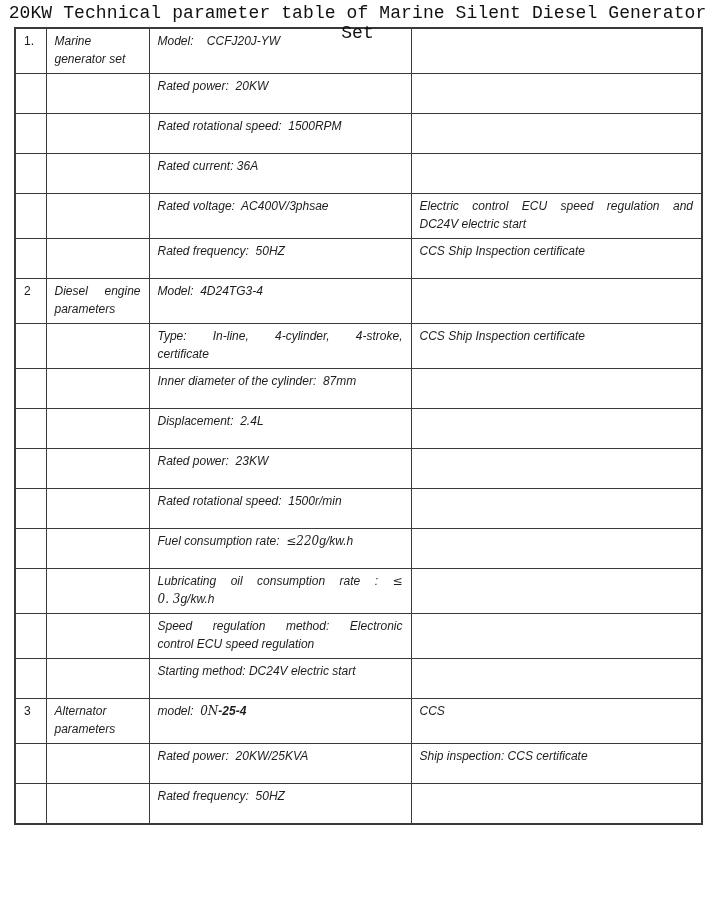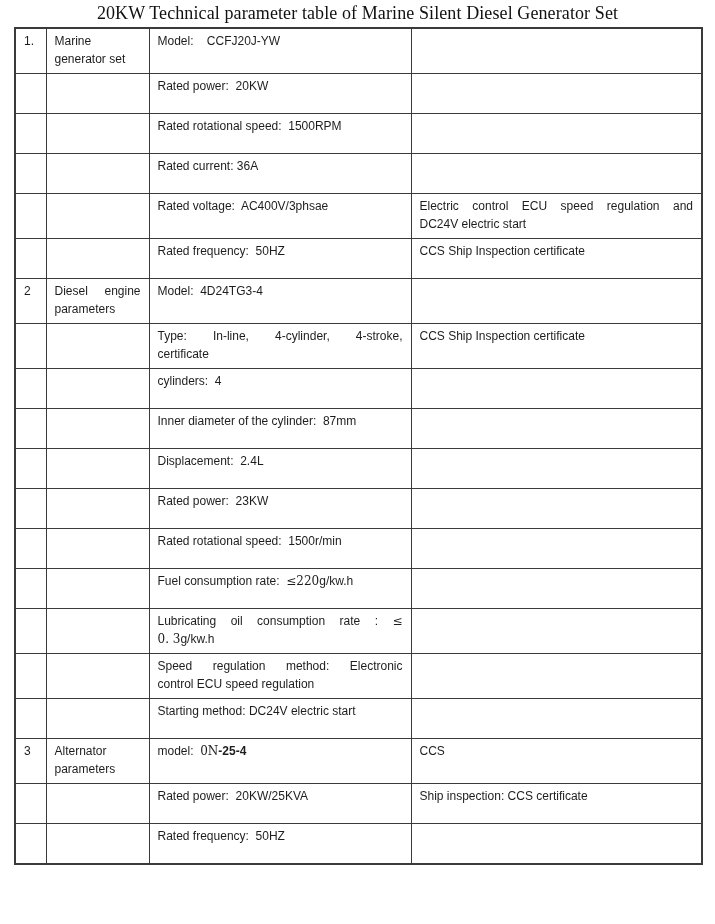--- a/index.html
+++ b/index.html
@@ -19,21 +19,21 @@
   }
   .doc-title {
     margin: 0;
     padding-top: 3px;
     height: 24px;
     text-align: center;
     font-size: 18px;
     font-weight: 500;
     letter-spacing: 0.1px;
     color: #111111;
-    font-family: Liberation Serif, serif;
+    font-family: Liberation Mono, monospace;
     border-radius: 10px;
   }
   table.param-table {
     border-collapse: collapse;
     table-layout: fixed;
     margin-left: 14px;
     width: 687px;
     border: 2px solid #3a3a3a;
   }
   table.param-table td {
@@ -45,20 +45,21 @@
     height: 31px;
     overflow: hidden;
     word-wrap: break-word;
   }
   td.num-cell {
     padding-left: 6px;
     padding-right: 2px;
   }
   .ln {
     white-space: pre-wrap;
+    font-style: italic;
   }
   .jl {
     text-align: justify;
     text-align-last: justify;
   }
   .serif {
     font-family: "DejaVu Serif", serif;
     font-size: 12px;
   }
   .b {
@@ -154,28 +155,20 @@
             <div class="ln">certificate</div>
           </td>
           <td>
             <div class="ln">CCS Ship Inspection certificate</div>
           </td>
         </tr>
         <tr>
           <td class="num-cell"></td>
           <td></td>
           <td>
-            <div class="ln">cylinders:  4</div>
-          </td>
-          <td></td>
-        </tr>
-        <tr>
-          <td class="num-cell"></td>
-          <td></td>
-          <td>
             <div class="ln">Inner diameter of the cylinder:  87mm</div>
           </td>
           <td></td>
         </tr>
         <tr>
           <td class="num-cell"></td>
           <td></td>
           <td>
             <div class="ln">Displacement:  2.4L</div>
           </td>

